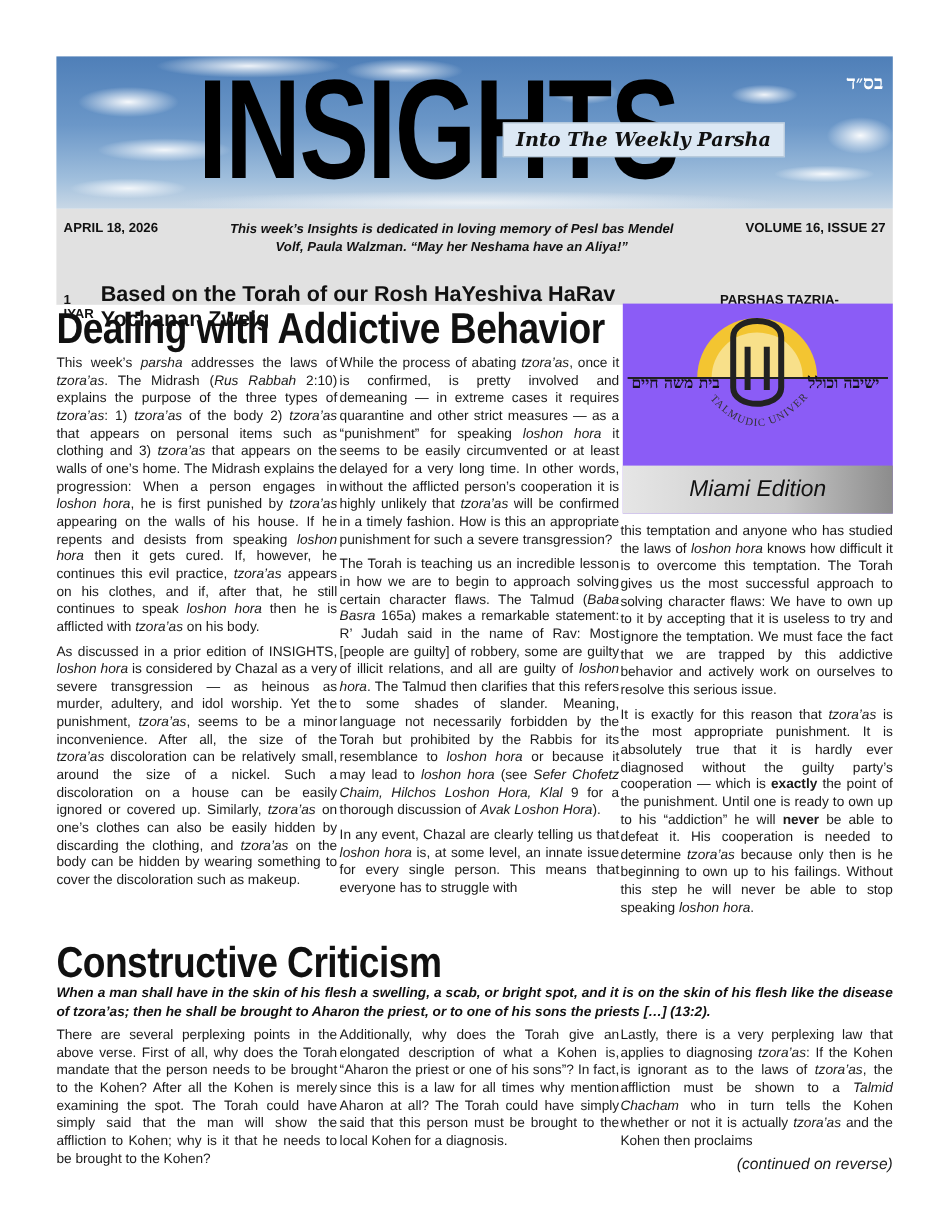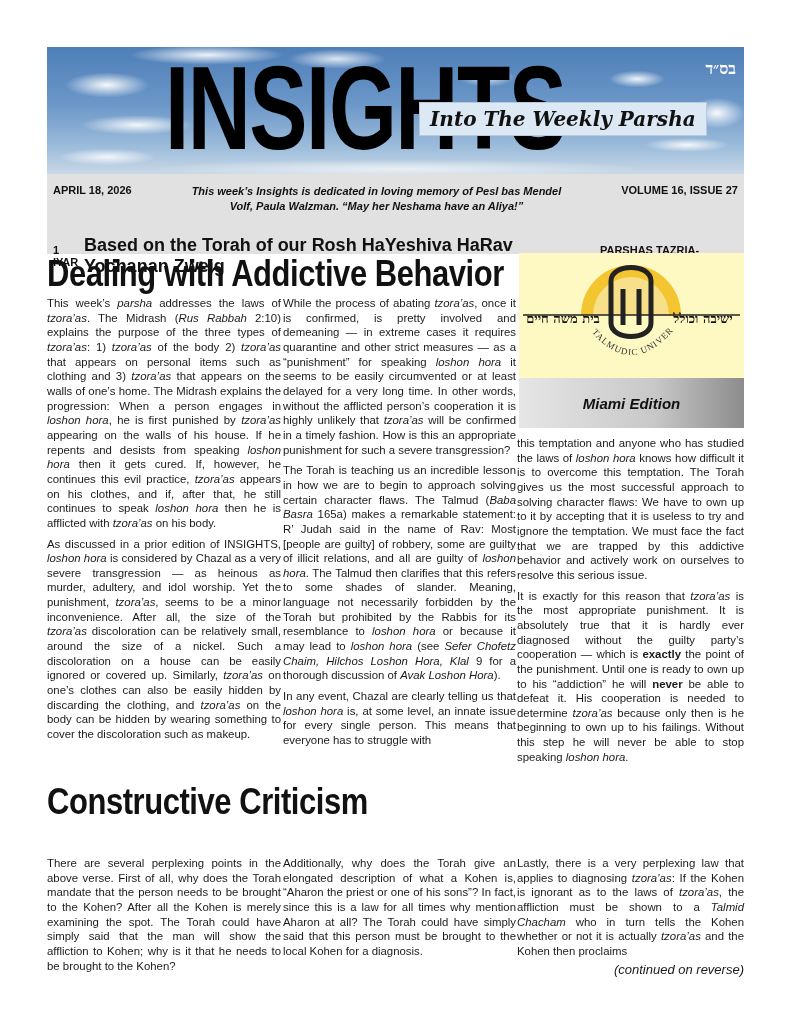--- a/index.html
+++ b/index.html
@@ -13,39 +13,39 @@
       radial-gradient(ellipse 110px 14px at 160px 8px, rgba(255,255,255,0.9), rgba(255,255,255,0) 70%),
       radial-gradient(ellipse 70px 14px at 290px 12px, rgba(255,255,255,0.8), rgba(255,255,255,0) 70%),
       radial-gradient(ellipse 40px 14px at 440px 30px, rgba(255,255,255,0.8), rgba(255,255,255,0) 70%),
       radial-gradient(ellipse 40px 12px at 590px 32px, rgba(255,255,255,0.9), rgba(255,255,255,0) 70%),
       radial-gradient(ellipse 40px 22px at 670px 66px, rgba(255,255,255,0.95), rgba(255,255,255,0) 70%),
       radial-gradient(ellipse 60px 10px at 640px 98px, rgba(255,255,255,0.9), rgba(255,255,255,0) 70%),
       radial-gradient(ellipse 70px 12px at 60px 110px, rgba(255,255,255,0.85), rgba(255,255,255,0) 70%),
       radial-gradient(ellipse 360px 14px at 350px 122px, rgba(235,240,245,0.95), rgba(255,255,255,0) 70%),
       linear-gradient(180deg,#4f7fb8 0%,#6b97c8 45%,#9fbedc 80%,#c9d8e6 100%);}
   .banner .title{position:absolute;left:118px;top:-4px;font-family:"Liberation Sans",sans-serif;font-weight:bold;font-size:118px;line-height:130px;letter-spacing:-2px;color:#000;transform:scaleX(0.74);transform-origin:left top;}
-  .banner .subtitle{position:absolute;left:372px;top:55px;background:#dce8f4;padding:4px 10px;font-family:"DejaVu Serif",serif;font-style:italic;font-weight:bold;font-size:20px;color:#111;border:1px solid #b8cadb;}
+  .banner .subtitle{position:absolute;left:372px;top:55px;background:#dce8f4;padding:4px 10px;font-family:"DejaVu Serif",serif;font-style:italic;font-weight:bold;font-size:16px;color:#111;border:1px solid #b8cadb;}
   .banner .bsd{position:absolute;right:8px;top:12px;font-family:"DejaVu Serif",serif;font-weight:bold;font-size:16px;color:#fff;}
   
   .strip{background:#e1e1e1;width:697px;height:80px;position:relative;font-size:11px;}
   .strip .r1{position:absolute;top:10px;left:6px;right:6px;display:flex;justify-content:space-between;align-items:flex-start;}
   .strip .r2{position:absolute;top:61px;left:6px;right:6px;display:flex;justify-content:flex-end;align-items:center;}
   .strip b{font-weight:bold;}
   .strip .ded{font-style:italic;font-weight:bold;text-align:center;width:370px;line-height:15px;font-size:11px;}
   .strip .based{font-weight:bold;font-size:18px;}
   
   .h1{position:absolute;left:0;top:207px;font-weight:bold;font-size:36px;line-height:40px;transform:scaleX(0.86);transform-origin:left top;white-space:nowrap;letter-spacing:-0.5px;}
   .col{position:absolute;font-size:11.4px;line-height:14.65px;text-align:justify;color:#1a1a1a;}
   .col p{margin:0 0 6px 0;}
   .c1{left:0;top:249px;width:234px;}
   .c2{left:236px;top:249px;width:233px;}
   .c3{left:470px;top:389px;width:227px;}
   
-  .logo{position:absolute;left:472px;top:206px;width:225px;height:175px;background:#fef9c3;}
-  .logo .edition{position:absolute;left:0;bottom:0;width:225px;height:50px;background:linear-gradient(90deg,#e6e6e6,#c8c8c8 60%,#8c8c8c);display:flex;align-items:center;justify-content:center;font-style:italic;font-weight:bold;font-size:15px;color:#111;}
+  .logo{position:absolute;left:472px;top:206px;width:225px;height:175px;background:#8b5cf6;}
+  .logo .edition{position:absolute;left:0;bottom:0;width:225px;height:40px;background:linear-gradient(90deg,#e6e6e6,#c8c8c8 60%,#8c8c8c);display:flex;align-items:center;justify-content:center;font-style:italic;font-weight:normal;font-size:19px;color:#111;}
   .logo svg{position:absolute;left:0;top:0;}
   
   .h2{position:absolute;left:0;top:735px;font-weight:bold;font-size:36px;line-height:40px;transform:scaleX(0.86);transform-origin:left top;white-space:nowrap;letter-spacing:-0.5px;}
   .verse{position:absolute;left:0;top:773px;width:697px;font-style:italic;font-weight:bold;font-size:11.4px;line-height:16px;text-align:justify;}
   .d1{left:0;top:809px;width:234px;}
   .d2{left:236px;top:809px;width:233px;}
   .d3{left:470px;top:809px;width:227px;}
   .cont{text-align:right;font-style:italic;font-size:13px;margin-top:-2px;}
   i{font-style:italic;}
 </style>
@@ -106,20 +106,21 @@
     </svg>
     <div class="edition">Miami Edition</div>
   </div>
 
   <div class="col c3">
     <p>this temptation and anyone who has studied the laws of <i>loshon hora</i> knows how difficult it is to overcome this temptation. The Torah gives us the most successful approach to solving character flaws: We have to own up to it by accepting that it is useless to try and ignore the temptation. We must face the fact that we are trapped by this addictive behavior and actively work on ourselves to resolve this serious issue.</p>
     <p>It is exactly for this reason that <i>tzora’as</i> is the most appropriate punishment. It is absolutely true that it is hardly ever diagnosed without the guilty party’s cooperation — which is <b>exactly</b> the point of the punishment. Until one is ready to own up to his “addiction” he will <b>never</b> be able to defeat it. His cooperation is needed to determine <i>tzora’as</i> because only then is he beginning to own up to his failings. Without this step he will never be able to stop speaking <i>loshon hora</i>.</p>
   </div>
 
   <div class="h2">Constructive Criticism</div>
+  <div class="verse">When a man shall have in the skin of his flesh a swelling, a scab, or bright spot, and it is on the skin of his flesh like the disease of tzora’as; then he shall be brought to Aharon the priest, or to one of his sons the priests […] (13:2).</div>
 
   <div class="col d1">
     <p>There are several perplexing points in the above verse. First of all, why does the Torah mandate that the person needs to be brought to the Kohen? After all the Kohen is merely examining the spot. The Torah could have simply said that the man will show the affliction to Kohen; why is it that he needs to be brought to the Kohen?</p>
   </div>
   <div class="col d2">
     <p>Additionally, why does the Torah give an elongated description of what a Kohen is, “Aharon the priest or one of his sons”? In fact, since this is a law for all times why mention Aharon at all? The Torah could have simply said that this person must be brought to the local Kohen for a diagnosis.</p>
   </div>
   <div class="col d3">
     <p>Lastly, there is a very perplexing law that applies to diagnosing <i>tzora’as</i>: If the Kohen is ignorant as to the laws of <i>tzora’as</i>, the affliction must be shown to a <i>Talmid Chacham</i> who in turn tells the Kohen whether or not it is actually <i>tzora’as</i> and the Kohen then proclaims</p>
     <div class="cont">(continued on reverse)</div>

